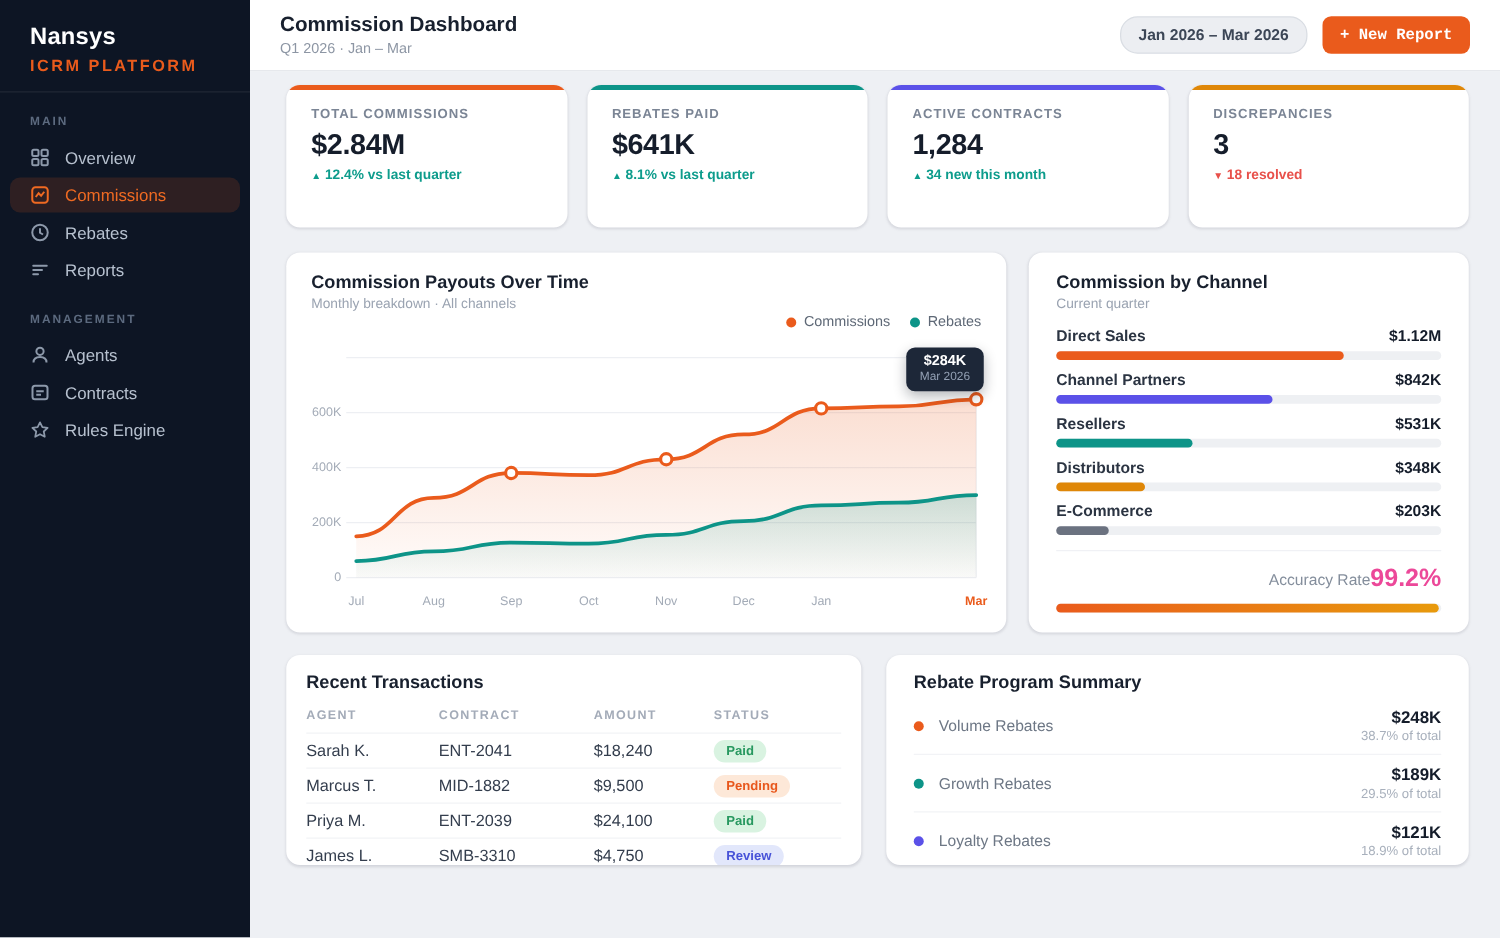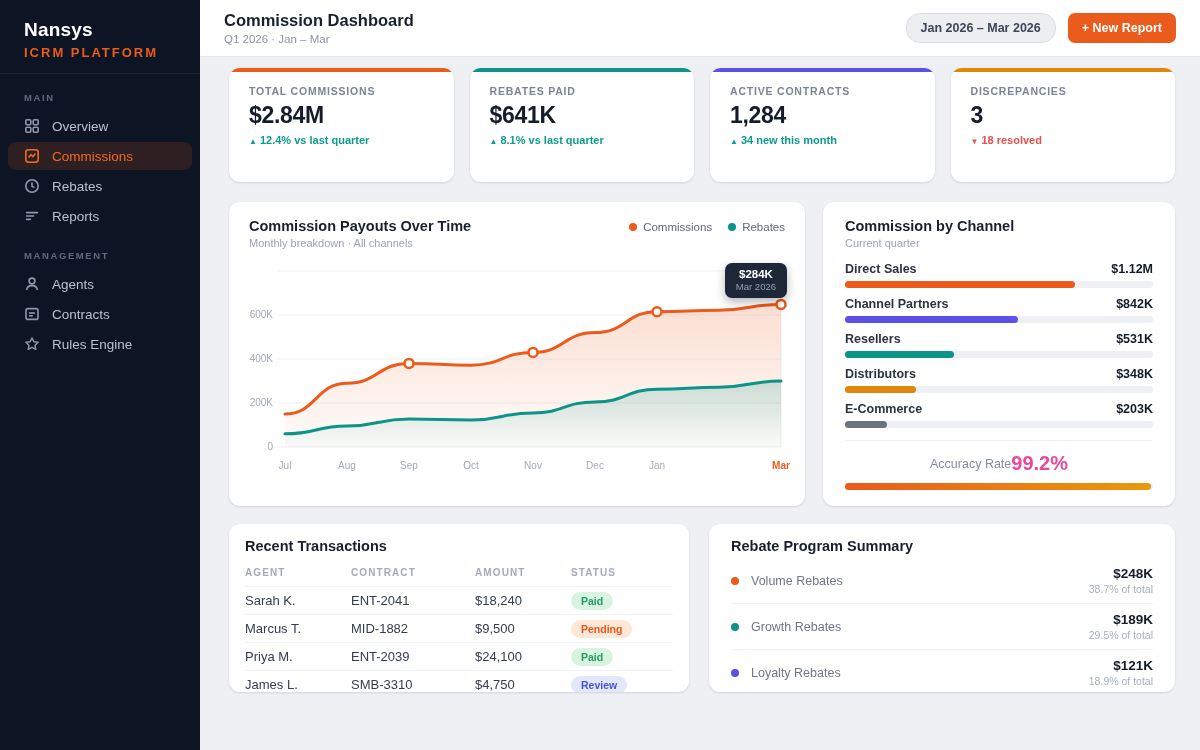--- a/index.html
+++ b/index.html
@@ -22,38 +22,38 @@
 
   
   .main { position:absolute; left:200px; right:0; top:0; bottom:0; }
   .topbar { height:57px; background:#fff; border-bottom:1px solid #e6e8ec; display:flex; align-items:center; padding:0 24px; }
   .h-title { font-size:16.5px; font-weight:800; color:#18202e; }
   .h-sub { font-size:11.5px; color:#8d96a4; margin-top:3px; }
   .topbar-spacer { flex:1; }
   .date-pill { background:#eceef2; border:1px solid #d9dde3; color:#3c4656; font-weight:bold; font-size:12.5px;
                padding:7px 14px; border-radius:14px; cursor:pointer; }
   .new-report-btn { margin-left:12px; background:#ea5b1c; color:#fff; font-weight:bold; font-size:12.5px;
-                    padding:8px 14px; border-radius:7px; border:none; cursor:pointer; font-family:Liberation Sans, sans-serif; }
+                    padding:8px 14px; border-radius:7px; border:none; cursor:pointer; font-family:Liberation Mono, monospace; }
 
   .content { padding:11px 25px 0 29px; }
   .card { background:#fff; border-radius:11px; box-shadow:0 1px 3px rgba(20,28,45,.08), 0 1px 2px rgba(20,28,45,.05); }
 
   
   .kpi-row { display:flex; gap:16px; }
   .kpi-card { flex:1; position:relative; overflow:hidden; padding:17px 20px 12px; height:114px; }
   .kpi-accent { position:absolute; top:0; left:0; right:0; height:4px; }
   .kpi-label { font-size:10.5px; font-weight:bold; letter-spacing:.8px; color:#7b8595; }
   .kpi-value { margin-top:5px; font-size:23px; font-weight:800; color:#151d2b; letter-spacing:-.3px; }
   .kpi-delta { margin-top:5px; font-size:11px; font-weight:bold; }
   .kpi-delta .arrow { font-size:8px; margin-right:3px; }
 
   
   .row2 { display:flex; gap:18px; margin-top:20px; height:304px; }
   .chart-card { flex:0 0 576px; padding:16px 20px; }
-  .card-head { display:flex; align-items:flex-start; }
+  .card-head { display:flex; align-items:flex-start;flex-direction:column; }
   .panel-title { font-size:14.5px; font-weight:800; color:#18202e; }
   .panel-sub { font-size:11px; color:#9aa3b1; margin-top:3px; }
   .legend { margin-left:auto; display:flex; gap:16px; align-items:center; padding-top:3px; }
   .legend-item { display:flex; align-items:center; gap:6px; font-size:11.5px; color:#5e6876; cursor:pointer; }
   .legend-dot { width:8px; height:8px; border-radius:50%; }
   .chart-wrap { position:relative; margin-top:8px; }
   #payout-chart { display:block; width:536px; height:224px; overflow:visible; }
   .yt { font-size:10px; fill:#a3abb7; }
   .xt { font-size:10px; fill:#a3abb7; }
   .xt.hl { fill:#ea5b1c; font-weight:bold; }
@@ -64,21 +64,21 @@
 
   .channel-card { flex:0 0 352px; padding:16px 22px; display:flex; flex-direction:column; }
   .ch-head { margin-bottom:13px; }
   .ch-row { margin-bottom:9px; }
   .ch-top { display:flex; justify-content:space-between; margin-bottom:5px; }
   .ch-name { font-size:12.5px; font-weight:bold; color:#2b3442; }
   .ch-val { font-size:12.5px; font-weight:800; color:#141c2a; }
   .ch-track { height:7px; border-radius:4px; background:#eef0f3; }
   .ch-fill { height:100%; border-radius:4px; }
   .acc { margin-top:auto; border-top:1px solid #f0f1f5; padding-top:11px; }
-  .acc-top { display:flex; justify-content:center; align-items:center; }
+  .acc-top { display:flex; justify-content:flex-end; align-items:center; }
   .acc-label { font-size:12.5px; color:#848e9c; }
   .acc-val { font-size:20px; font-weight:800; color:#ec4899; }
   .acc-track { margin-top:8px; height:7px; border-radius:4px; background:#eef0f3; }
   .acc-fill { height:100%; border-radius:4px; background:linear-gradient(90deg,#ea5b1c,#e89a0c); }
 
   
   .row3 { display:flex; gap:20px; margin-top:18px; height:168px; }
   .tx-card { flex:0 0 460px; padding:14px 16px; overflow:hidden; }
   .rebate-card { flex:0 0 466px; padding:14px 22px; overflow:hidden; }
   .tx-head { display:grid; grid-template-columns:106px 124px 96px 1fr; margin-top:13px; padding-bottom:8px; }

